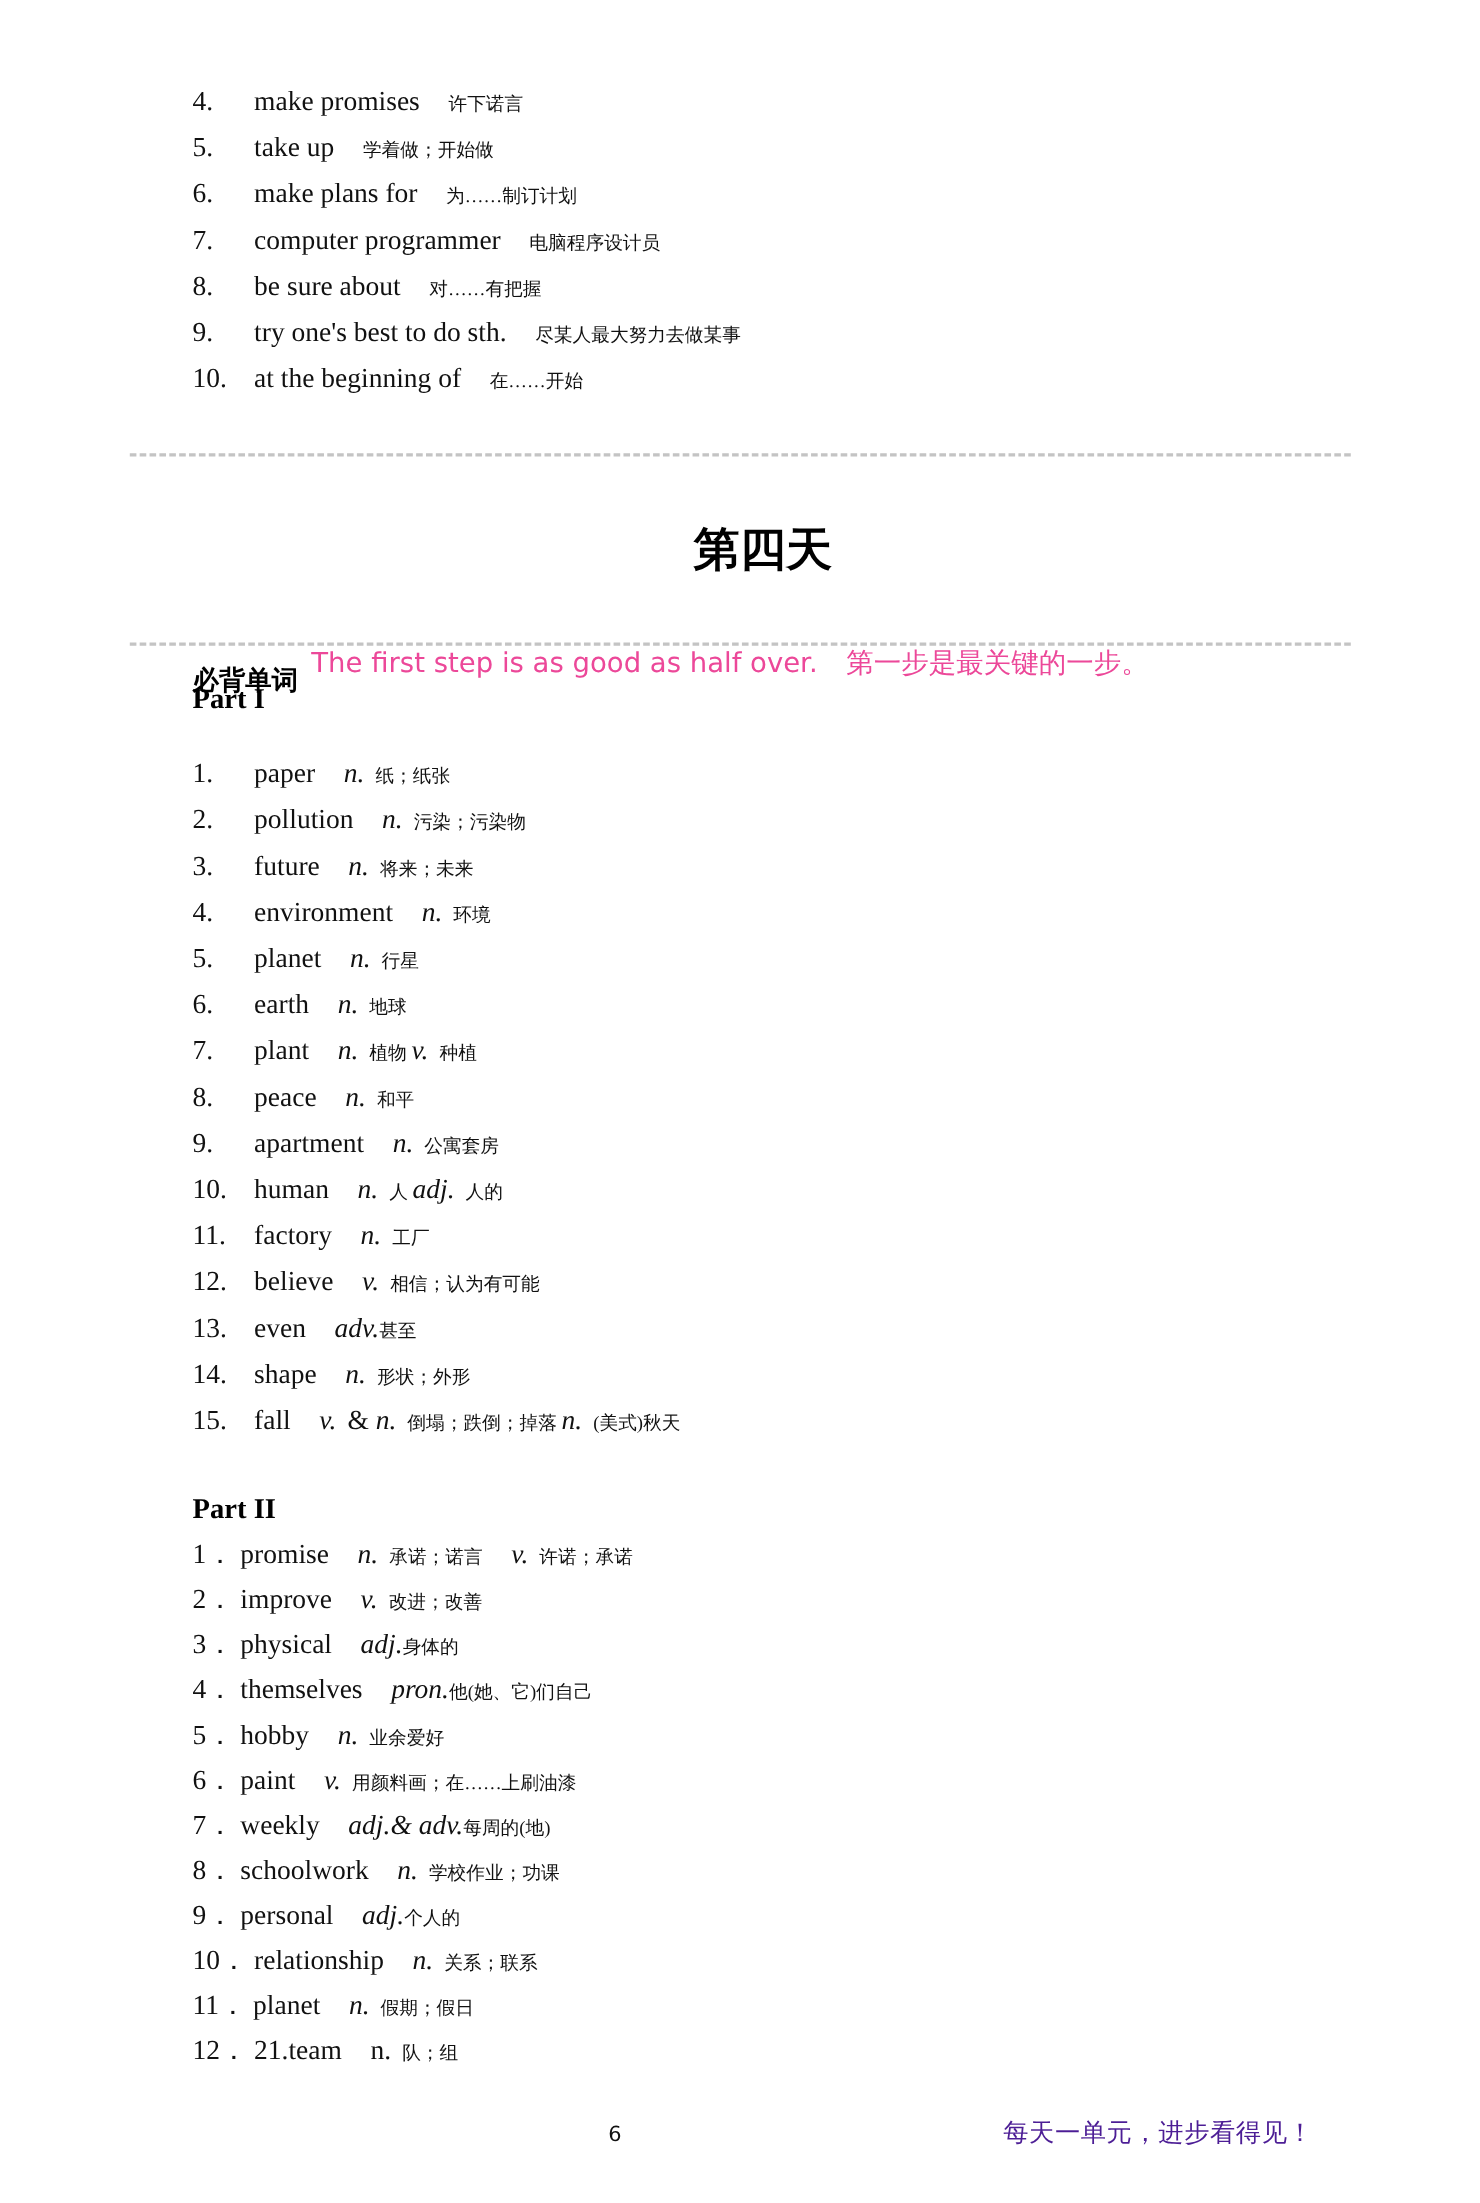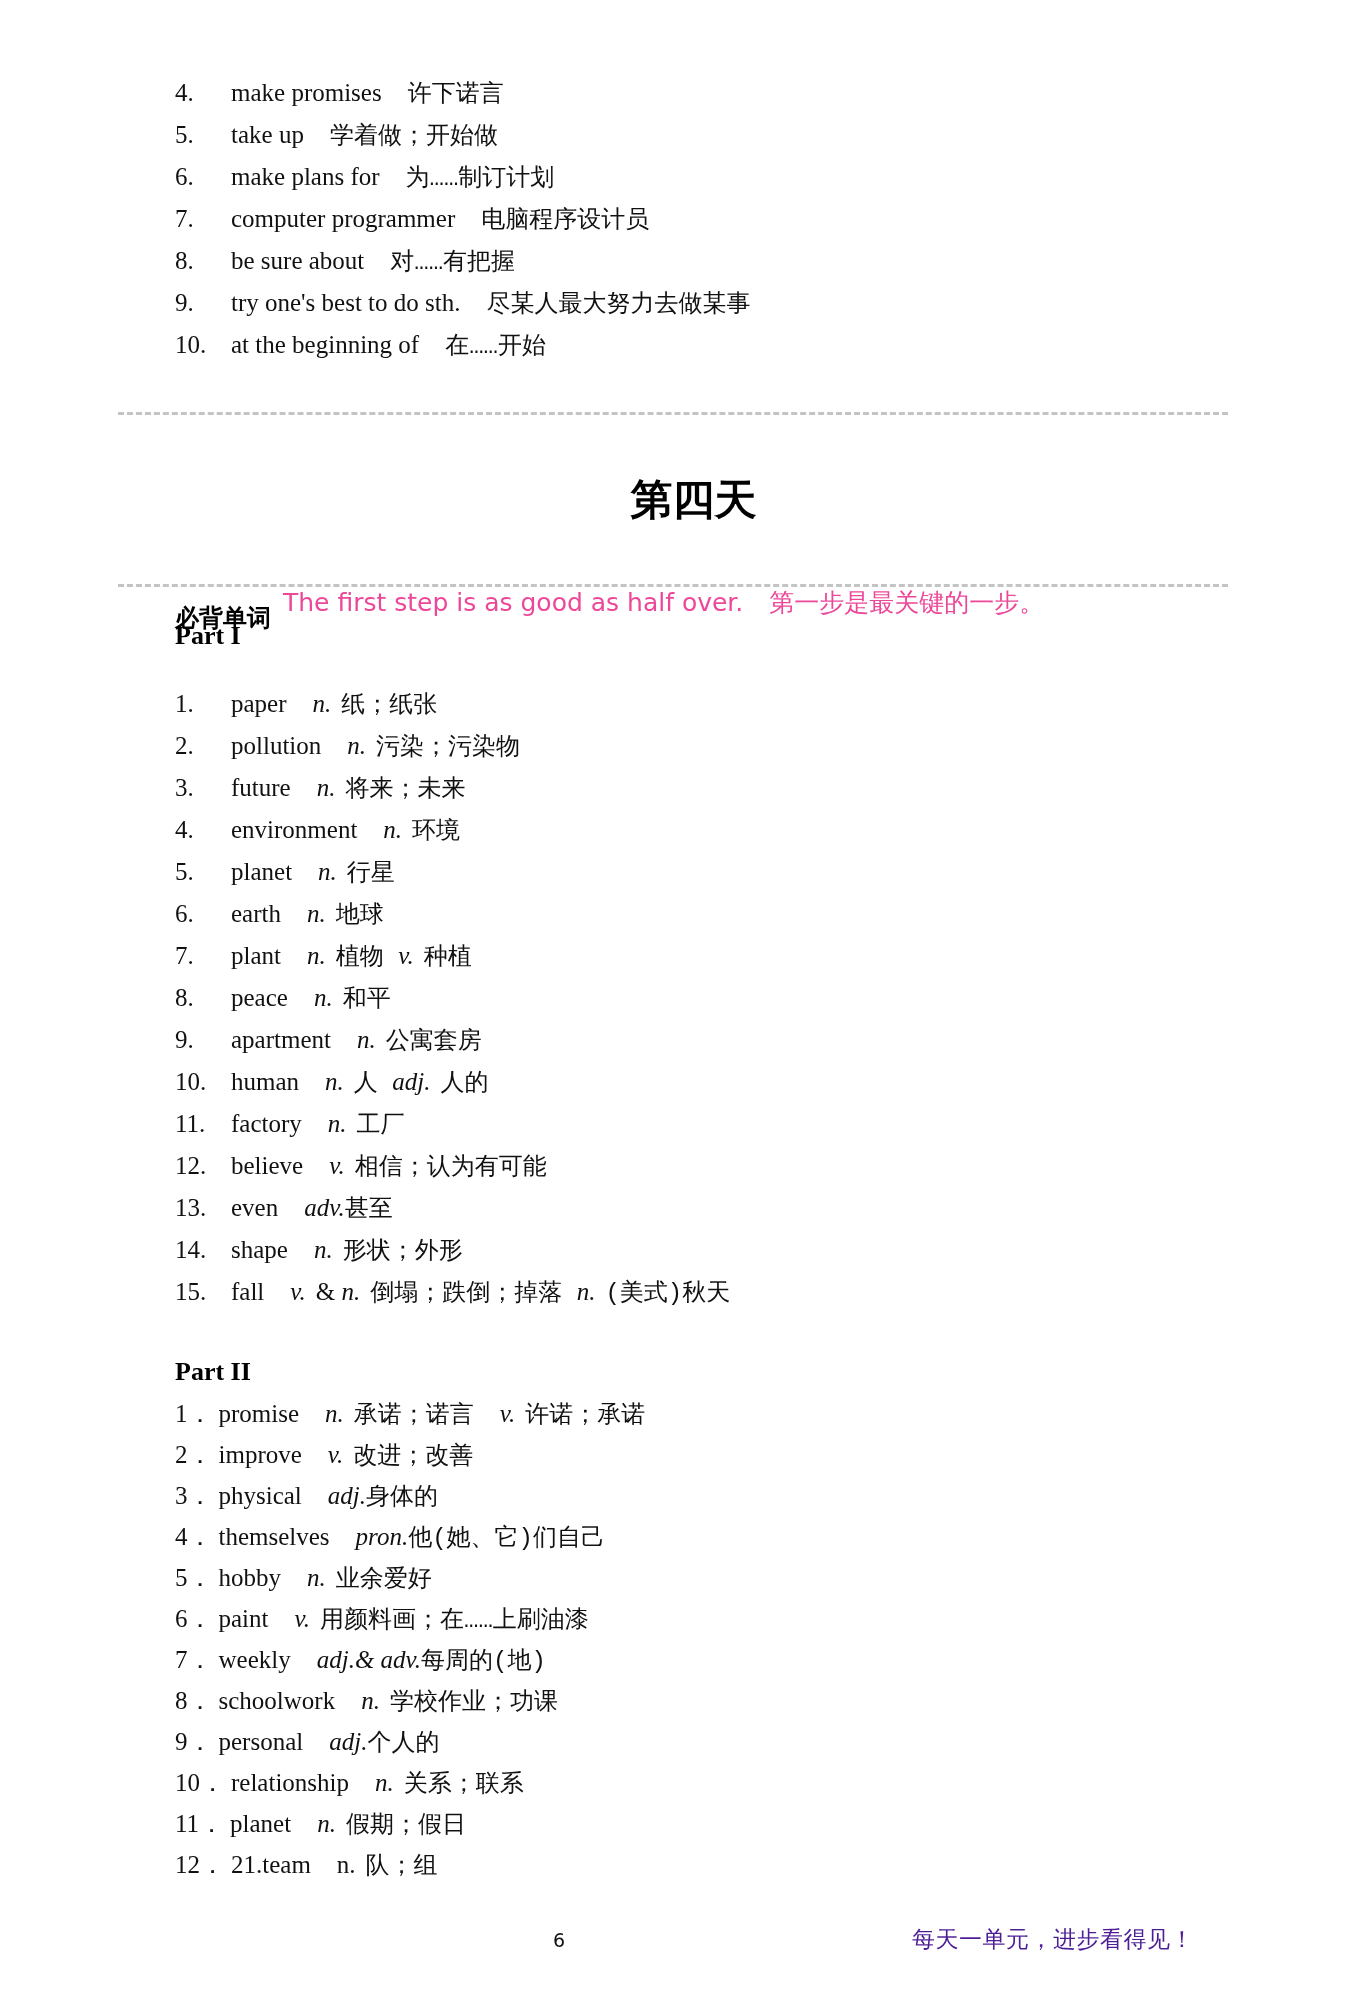--- a/index.html
+++ b/index.html
@@ -31,22 +31,22 @@
     }
     .line.tight .num {
       width: auto;
       margin-right: 6px;
     }
     .line .term { }
     .line .gap { display: inline-block; width: 26px; }
     .line .pos { font-style: italic; }
     .line .pos.upright { font-style: normal; }
     .line .cn {
-      font-family: Liberation Mono, monospace;
-      font-size: 24px;
+      font-family: Liberation Serif, serif;
+      font-size: 17px;
     }
 
     .dash-rule {
       position: absolute;
       left: 118px;
       width: 1110px;
       height: 0;
       border-top: 3px dashed #c4c4c4;
     }
 

